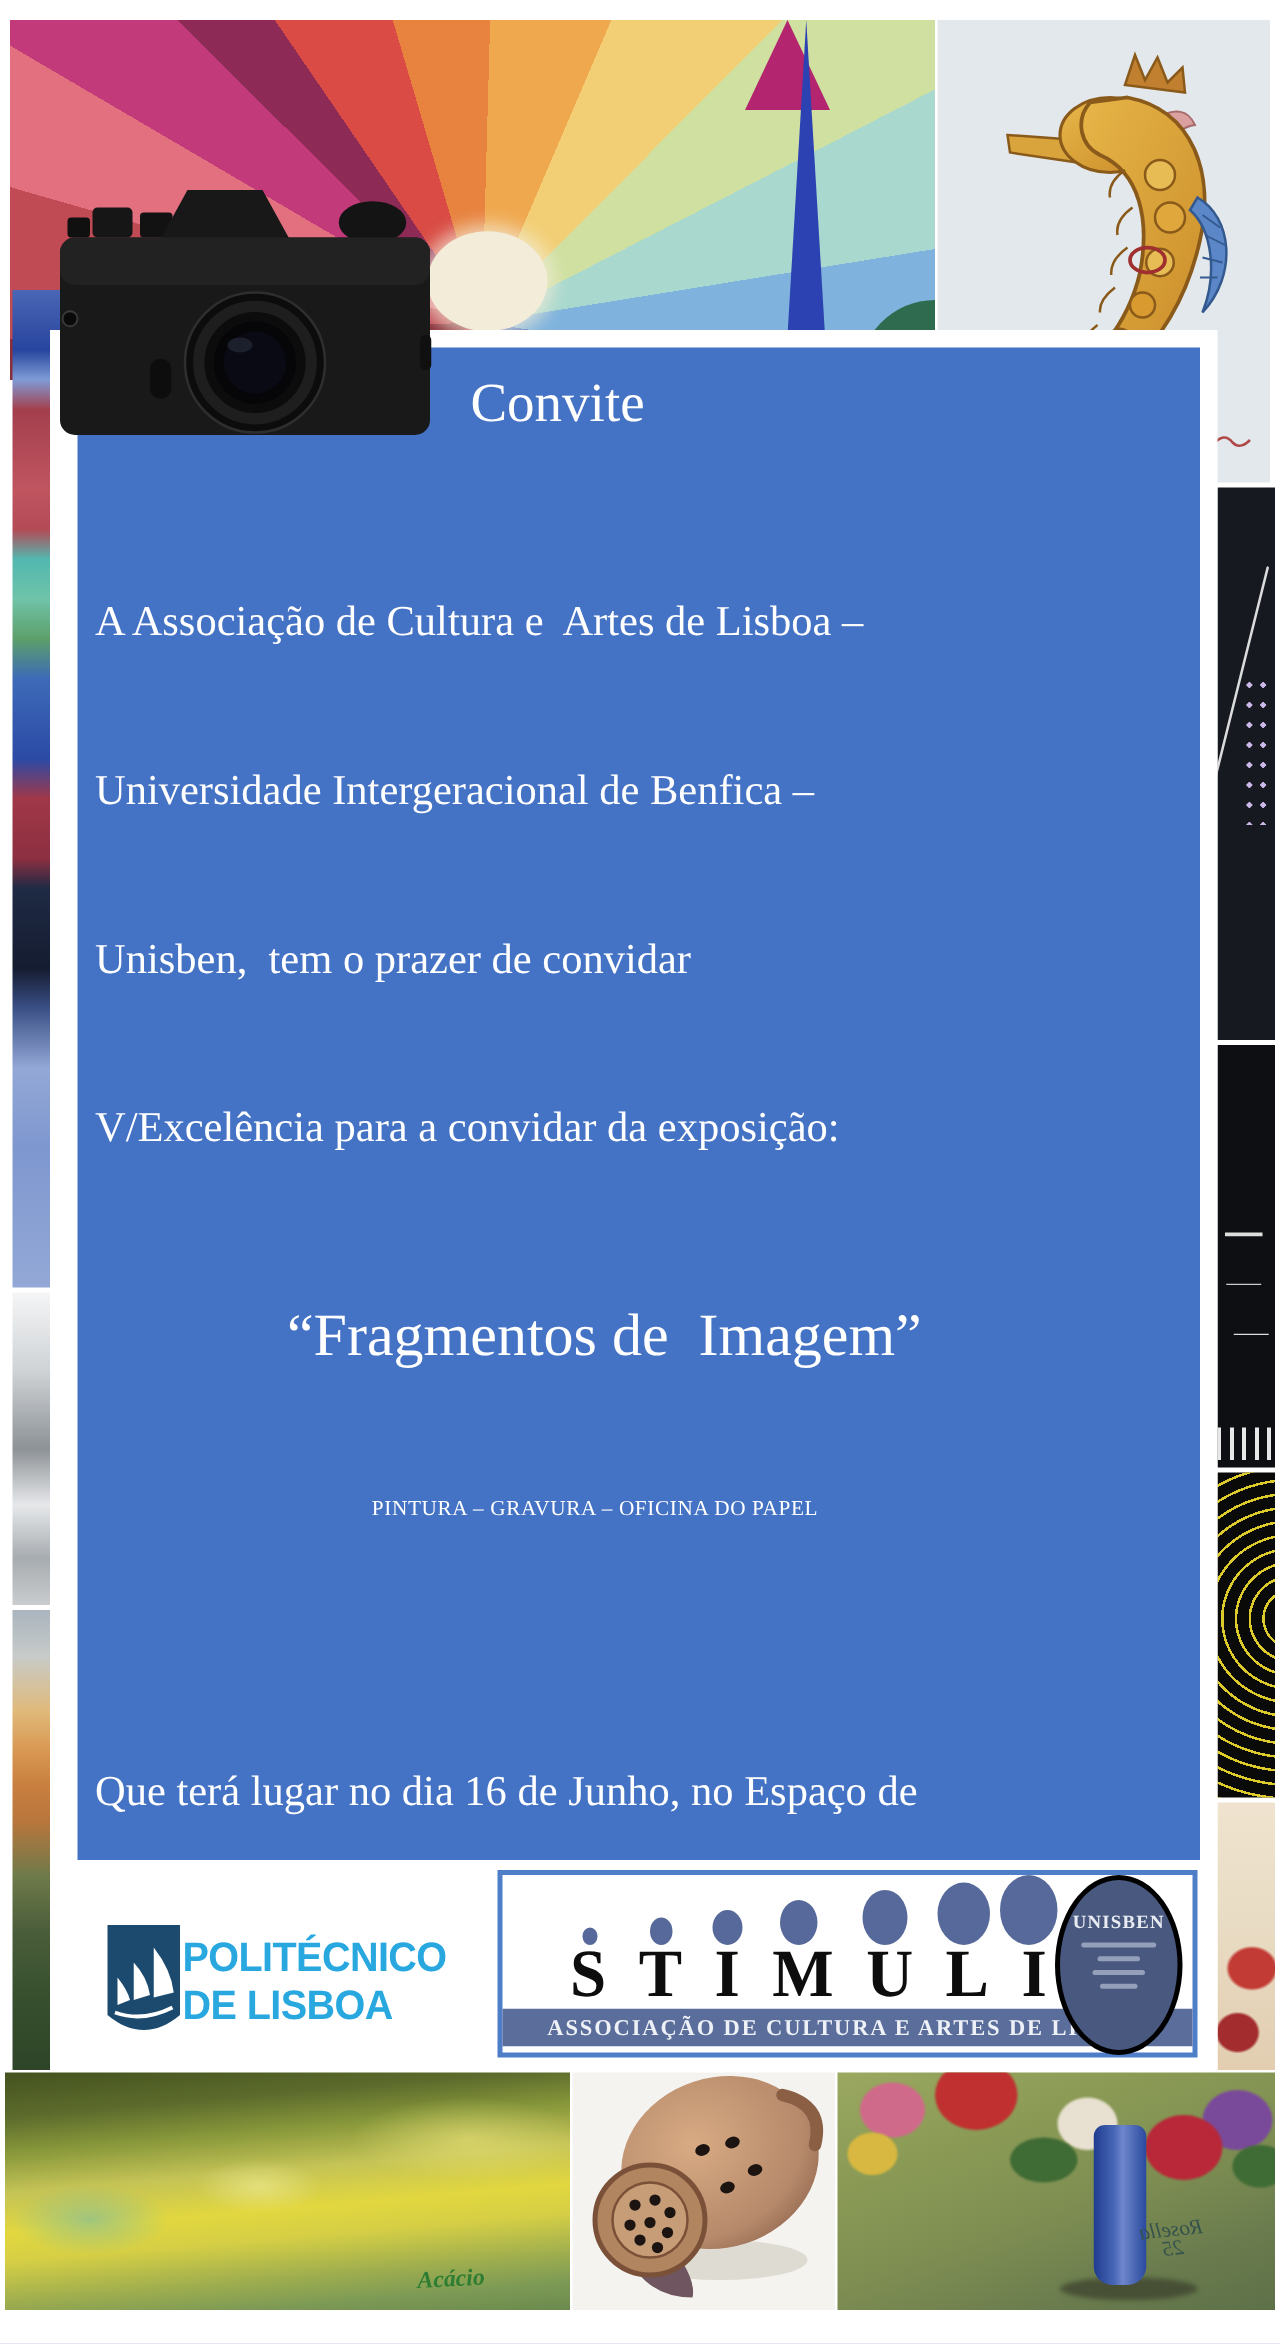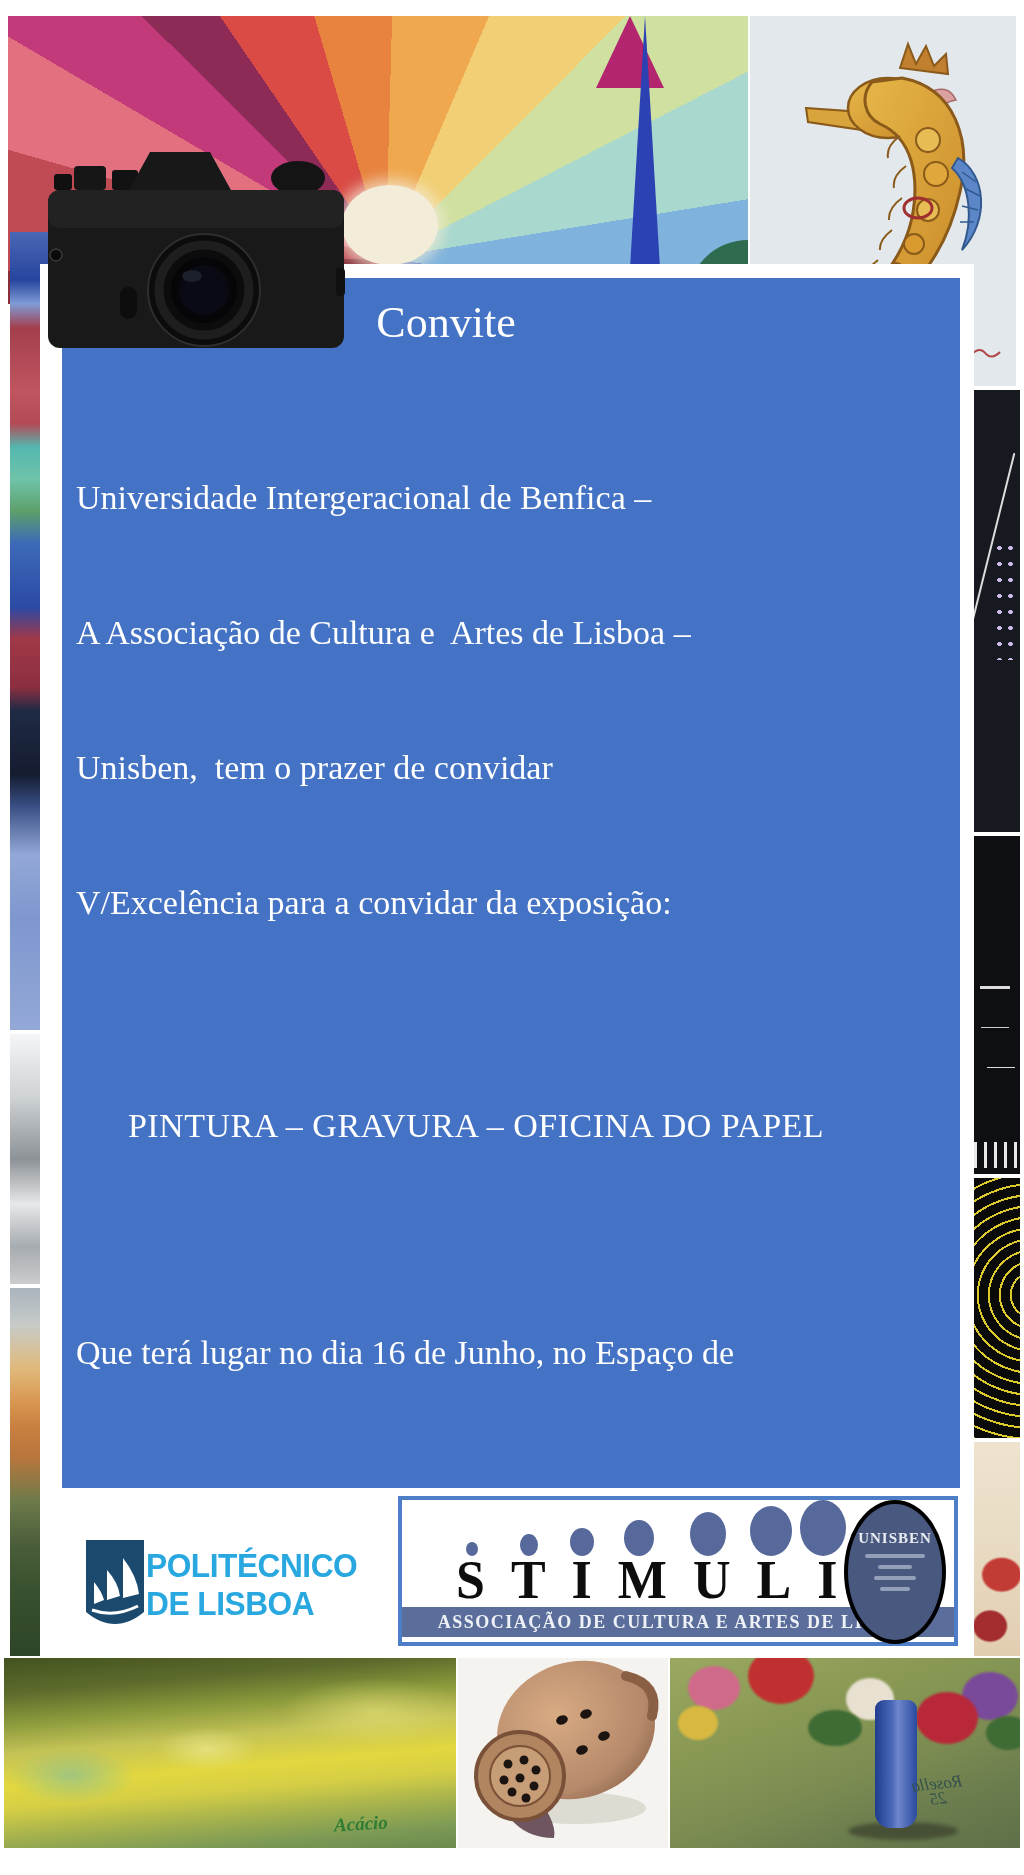--- a/index.html
+++ b/index.html
@@ -93,21 +93,21 @@
   .frame { position:absolute; left:40px; top:264px; width:934px; height:1392px;
     background:#ffffff; z-index:2; }
   .panel { position:absolute; left:62px; top:278px; width:898px; height:1210px;
     background:#4472c4; z-index:3; color:#ffffff; }
   .panel div { white-space:pre-wrap; }
 
   .p-title { padding-top:20px; padding-right:130px; text-align:center;
     font-size:44px; line-height:1.12; }
   .p-intro { margin-top:38px; margin-left:14px; font-size:34px; line-height:45px; }
   .p-heading { margin-top:28px; text-align:center; padding-right:55px; font-size:48px; line-height:1.1; }
-  .p-cats { margin-top:28px; text-align:center; padding-right:70px; font-size:34px; line-height:33px; letter-spacing:.5px; }
+  .p-cats { margin-top:28px; text-align:center; padding-right:70px; font-size:17px; line-height:33px; letter-spacing:.5px; }
   .p-venue { margin-top:30px; margin-left:14px; font-size:34px; line-height:46px; }
   .p-sched { margin-top:44px; margin-left:14px; font-size:34px; line-height:46px; }
 
   
   .camera { position:absolute; left:46px; top:150px; width:300px; height:203px; z-index:6; }
 
   
   .logo-ipl { position:absolute; left:84px; top:1538px; display:flex; align-items:center;
     z-index:4; }
   .ipl-text { font-family:"Liberation Sans", sans-serif; font-weight:bold; font-size:33px;
@@ -247,26 +247,27 @@
     <div class="vase"></div>
     <div class="sig-flowers"><span>Rosella</span><br><span>25</span></div>
   </div>
 
   <div class="frame"></div>
 
   <div class="panel">
     <div class="p-title">Convite</div>
 
     <div class="p-intro">
+      <div>A Associação de Cultura e  Artes de Lisboa –</div>
       <div>Universidade Intergeracional de Benfica –</div>
-      <div>A Associação de Cultura e  Artes de Lisboa –</div>
       <div>Unisben,  tem o prazer de convidar</div>
       <div>V/Excelência para a convidar da exposição:</div>
     </div>
 
+    <div class="p-heading">“Fragmentos de  Imagem”</div>
 
     <div class="p-cats">
       <div>PINTURA – GRAVURA – OFICINA DO PAPEL</div>
     </div>
 
     <div class="p-venue">
       <div>Que terá lugar no dia 16 de Junho, no Espaço de</div>
     </div>
 
     <div class="p-sched">

